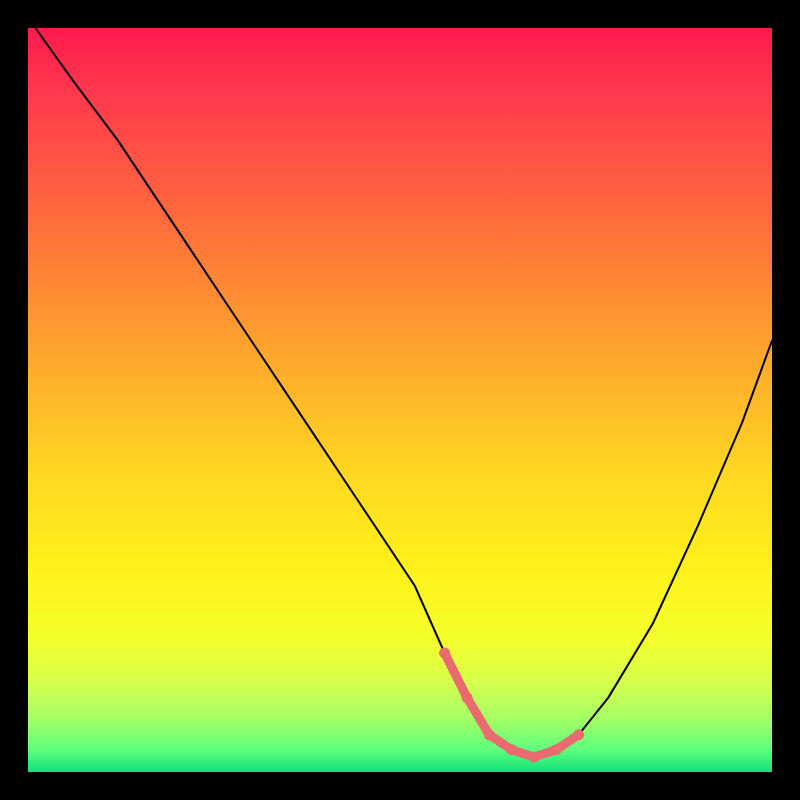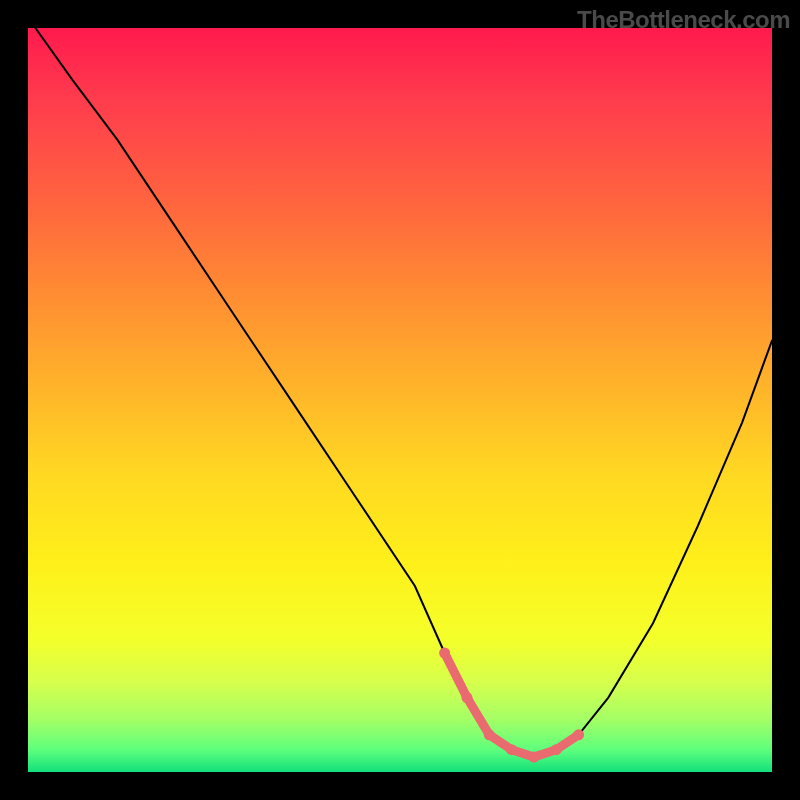--- a/index.html
+++ b/index.html
@@ -66,21 +66,20 @@
     stroke-linecap: round;
   }
   .dot {
     fill: #e96a6f;
   }
 </style>
 </head>
 <body>
 
 <div class="container">
-  <div class="watermark">TheBottleneck.com</div>
   <div class="plot-area">
     <svg class="curve" viewBox="0 0 744 744" preserveAspectRatio="none">
       <path class="mainline" d="M7.4 0.0 L44.6 52.1 L89.3 111.6 L148.8 200.9 L208.3 290.2 L267.8 379.4 L327.4 468.7 L386.9 558.0 L416.6 625.0 L439.0 669.6 L461.3 706.8 L483.6 721.7 L505.9 729.1 L528.2 721.7 L550.6 706.8 L580.3 669.6 L625.0 595.2 L669.6 498.5 L714.2 394.3 L744.0 312.5 "></path>
       <path class="flat-segment" d="M416.6 625.0 L439.0 669.6 L461.3 706.8 L483.6 721.7 L505.9 729.1 L528.2 721.7 L550.6 706.8 "></path>
       <g>
           <circle class="dot" cx="416.6" cy="625.0" r="5.5"></circle>
           <circle class="dot" cx="439.0" cy="669.6" r="5.5"></circle>
           <circle class="dot" cx="461.3" cy="706.8" r="5.5"></circle>
           <circle class="dot" cx="483.6" cy="721.7" r="5.5"></circle>
           <circle class="dot" cx="505.9" cy="729.1" r="5.5"></circle>

